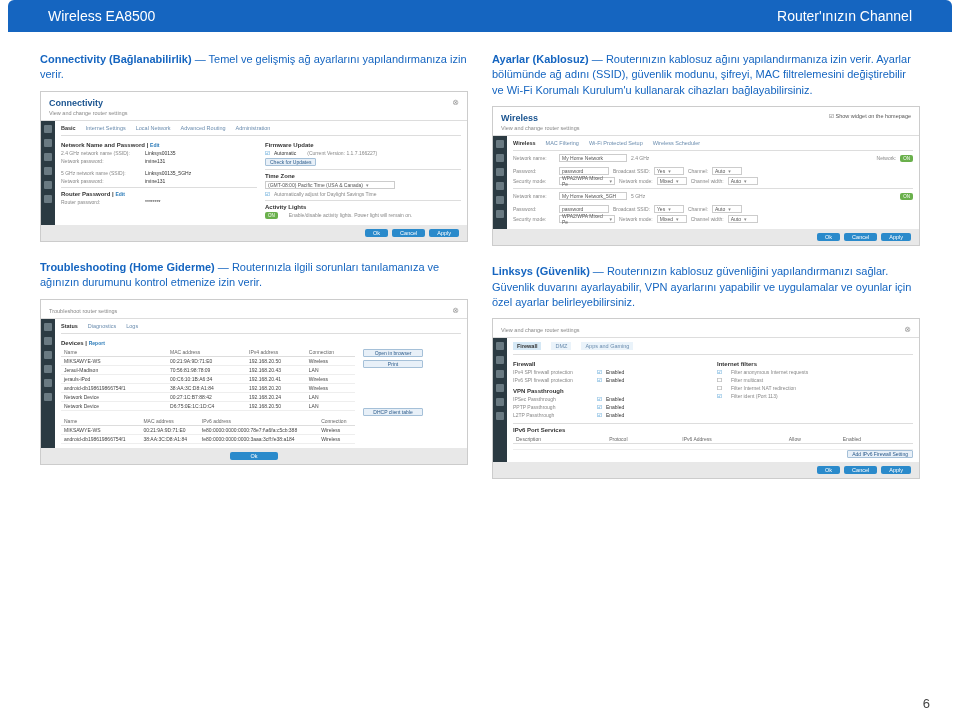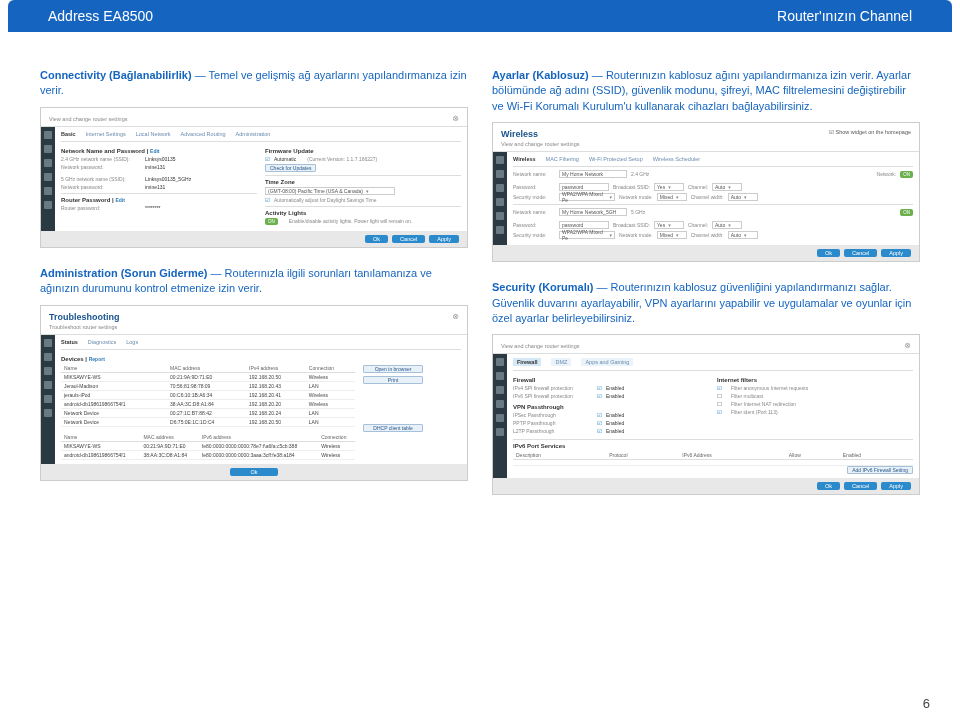--- a/index.html
+++ b/index.html
@@ -1,20 +1,20 @@
 <!DOCTYPE html>
 <html><head>
 <meta charset="utf-8">
 <style>
   * { box-sizing: border-box; margin: 0; padding: 0; }
   body { width: 960px; height: 719px; font-family: Arial, sans-serif; background: #fff; position: relative; }
   
   .header-bar { background: #1565c0; color: #fff; padding: 6px 40px; height: 32px; display: flex; justify-content: space-between; align-items: center; font-size: 14px; border-top-left-radius: 6px; border-top-right-radius: 6px; margin: 0 8px; }
   
-  .content { padding: 36px 40px 10px; display: flex; gap: 24px; }
+  .content { padding: 20px 40px 10px; display: flex; gap: 24px; }
   .col { flex: 1; }
   
   .desc { font-size: 11px; color: #1565c0; line-height: 1.4; margin-bottom: 8px; }
   .desc b { font-weight: bold; }
   
   .mock-panel { border: 1px solid #ccc; background: #fafafa; font-size: 5.5px; color: #555; }
   .mock-header { padding: 6px 8px 4px; background: #fff; border-bottom: 1px solid #ddd; }
   .mock-title { color: #1a5490; font-size: 9px; font-weight: bold; }
   .mock-sub { color: #888; font-size: 5.5px; margin-top: 2px; }
   .mock-icon-x { float: right; color: #999; font-size: 8px; }
@@ -56,31 +56,32 @@
   .mock-table td { padding: 1px 3px; color: #444; border-bottom: 1px solid #eee; }
   
   .mock-checkbox::before { content: "☑ "; color: #2a8acb; }
   
   .page-num { position: absolute; bottom: 8px; right: 30px; font-size: 13px; color: #444; }
 </style>
 </head>
 <body>
 
 <div class="header-bar">
-  <span>Address EA8500</span>
+  <span>Wireless EA8500</span>
   <span>Router'ınızın Channel</span>
 </div>
 
 <div class="content">
   <div class="col">
 
     <p class="desc"><b>Connectivity (Bağlanabilirlik)</b><span> — Temel ve gelişmiş ağ ayarlarını yapılandırmanıza izin verir.</span></p>
     <div class="mock-panel">
       <div class="mock-header">
         <span class="mock-icon-x">⊗</span>
+        <div class="mock-title">Connectivity</div>
         <div class="mock-sub">View and change router settings</div>
       </div>
       <div class="mock-body">
         <div class="mock-sidebar">
           <div class="mock-sidebar-icon"></div>
           <div class="mock-sidebar-icon"></div>
           <div class="mock-sidebar-icon"></div>
           <div class="mock-sidebar-icon"></div>
           <div class="mock-sidebar-icon"></div>
           <div class="mock-sidebar-icon"></div>
@@ -145,25 +146,24 @@
       </div>
       <div class="mock-footer">
         <span class="mock-btn mock-btn-ok">Ok</span>
         <span class="mock-btn mock-btn-cancel">Cancel</span>
         <span class="mock-btn mock-btn-apply">Apply</span>
       </div>
     </div>
 
     <div style="height:18px"></div>
 
-    <p class="desc"><b>Administration (Sorun Giderme)</b><span> — Routerınızla ilgili sorunları tanılamanıza ve ağınızın durumunu kontrol etmenize izin verir.</span></p>
+    <p class="desc"><b>Troubleshooting (Home Giderme)</b><span> — Routerınızla ilgili sorunları tanılamanıza ve ağınızın durumunu kontrol etmenize izin verir.</span></p>
     <div class="mock-panel">
       <div class="mock-header">
         <span class="mock-icon-x">⊗</span>
-        <div class="mock-title">Troubleshooting</div>
         <div class="mock-sub">Troubleshoot router settings</div>
       </div>
       <div class="mock-body">
         <div class="mock-sidebar">
           <div class="mock-sidebar-icon"></div>
           <div class="mock-sidebar-icon"></div>
           <div class="mock-sidebar-icon"></div>
           <div class="mock-sidebar-icon"></div>
           <div class="mock-sidebar-icon"></div>
           <div class="mock-sidebar-icon"></div>
@@ -350,21 +350,21 @@
       </div>
       <div class="mock-footer">
         <span class="mock-btn mock-btn-ok">Ok</span>
         <span class="mock-btn mock-btn-cancel">Cancel</span>
         <span class="mock-btn mock-btn-apply">Apply</span>
       </div>
     </div>
 
     <div style="height:18px"></div>
 
-    <p class="desc"><b>Security (Korumalı)</b><span> — Routerınızın kablosuz güvenliğini yapılandırmanızı sağlar. Güvenlik duvarını ayarlayabilir, VPN ayarlarını yapabilir ve uygulamalar ve oyunlar için özel ayarlar belirleyebilirsiniz.</span></p>
+    <p class="desc"><b>Linksys (Güvenlik)</b><span> — Routerınızın kablosuz güvenliğini yapılandırmanızı sağlar. Güvenlik duvarını ayarlayabilir, VPN ayarlarını yapabilir ve uygulamalar ve oyunlar için özel ayarlar belirleyebilirsiniz.</span></p>
     <div class="mock-panel">
       <div class="mock-header">
         <span class="mock-icon-x">⊗</span>
         <div class="mock-sub">View and change router settings</div>
       </div>
       <div class="mock-body">
         <div class="mock-sidebar">
           <div class="mock-sidebar-icon"></div>
           <div class="mock-sidebar-icon"></div>
           <div class="mock-sidebar-icon"></div>

